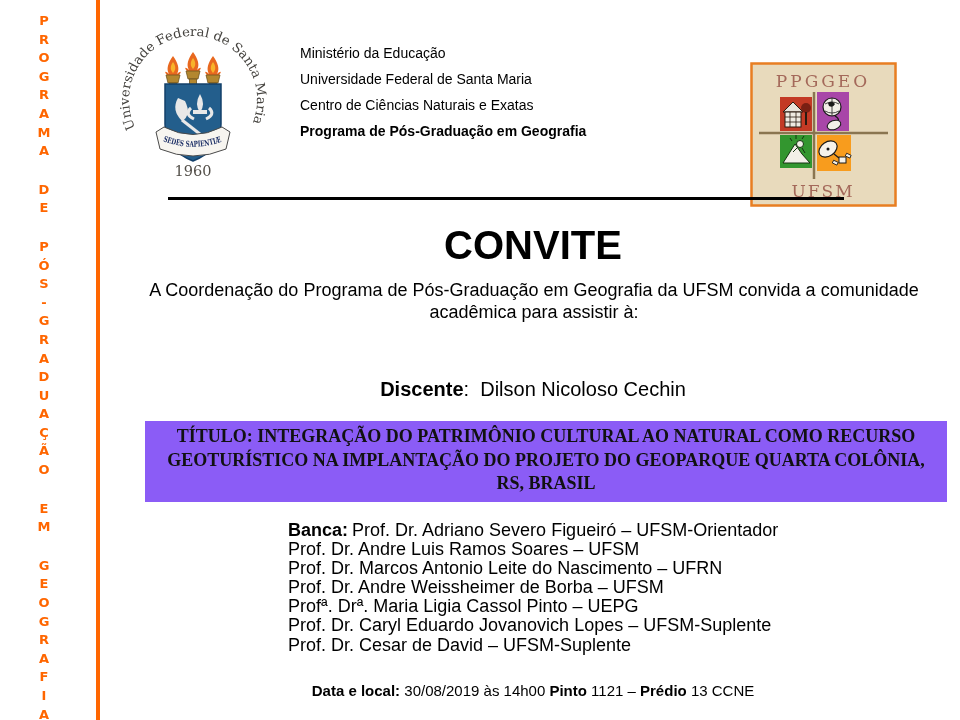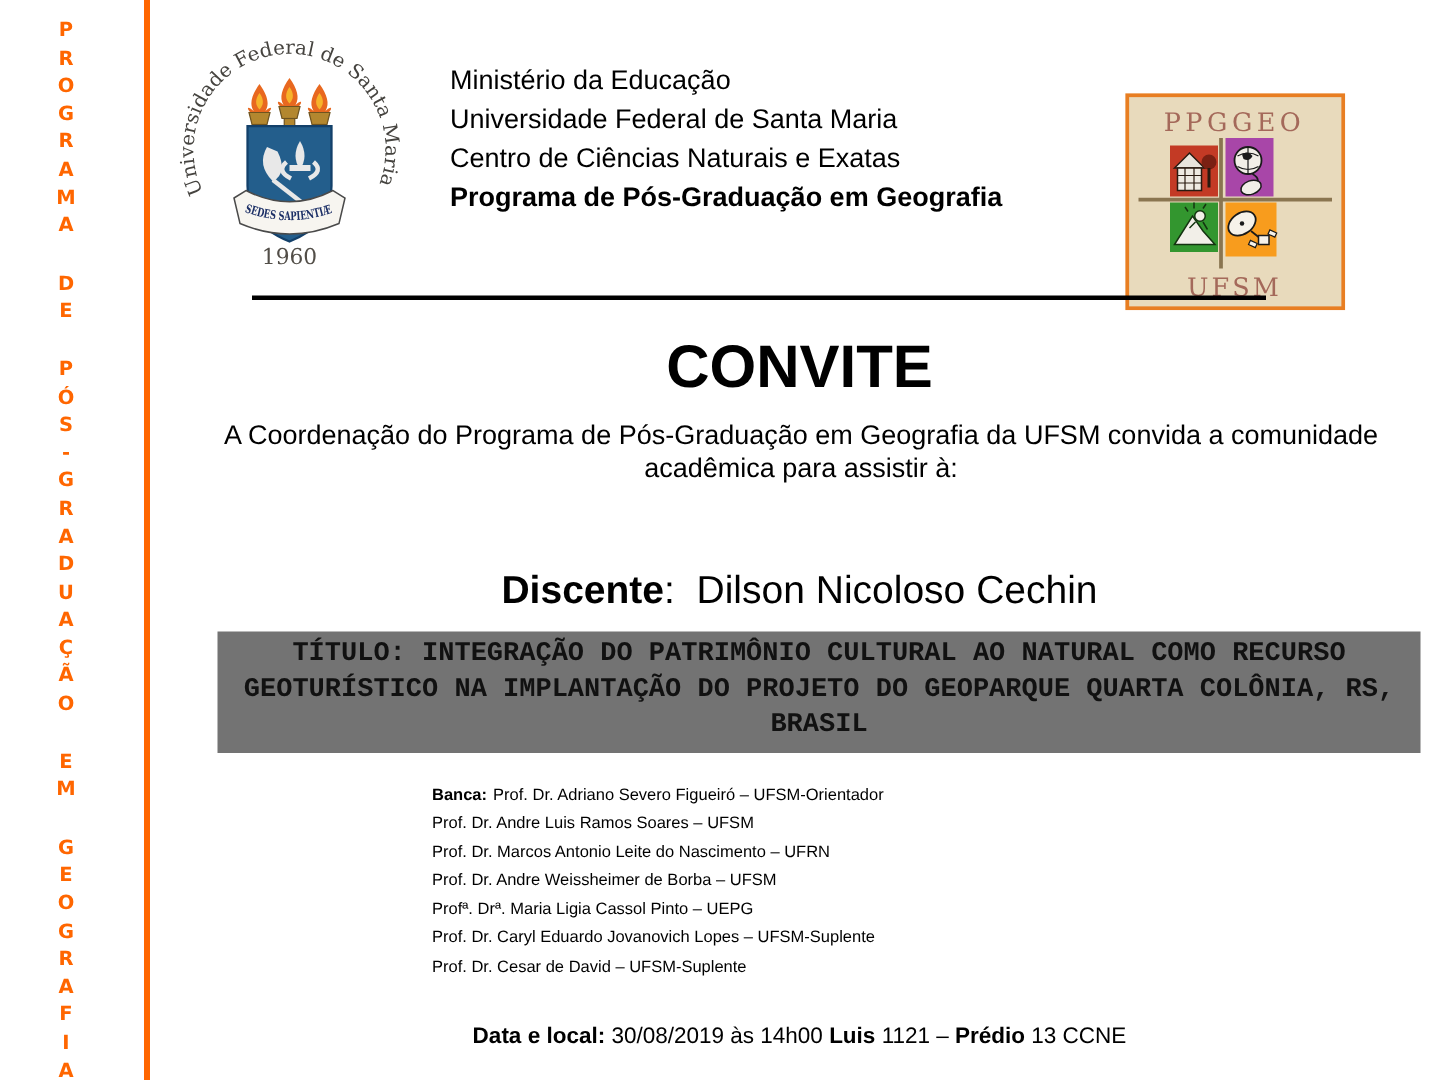--- a/index.html
+++ b/index.html
@@ -22,47 +22,47 @@
   .rail-line{
     position:absolute; left:96px; top:0; width:4px; height:720px;
     background:#FF6600;
   }
   
   .seal{position:absolute; left:112px; top:22px;}
   .ppggeo{position:absolute; left:750px; top:26px;margin-top:36px;}
   
   .header-block{
     position:absolute; left:300px; top:40px;
-    font-size:18px; line-height:26px;
+    font-size:14px; line-height:26px;
   }
   .header-block .bold{font-weight:bold;}
   
   .divider{position:absolute; left:168px; top:197px; width:676px; height:3px; background:#000;}
   
   .centercol{position:absolute; left:100px; width:806px; text-align:center;margin-left:30px;}
   .title{top:222px; font-size:40px; font-weight:bold; line-height:46px;}
   .intro{
     position:absolute; left:125px; top:280px; width:818px;
     font-size:18px; line-height:21.5px; text-align:center;
   }
   .event-type{top:344px; font-size:15px; font-weight:bold;}
-  .student{top:378px; font-size:26px; white-space:pre;}
+  .student{top:378px; font-size:20px; white-space:pre;}
   .student .b{font-weight:bold;}
   
   .banner{
     position:absolute; left:145px; top:421px; width:802px;
-    background:#737373; box-sizing:border-box;
+    background:#8b5cf6; box-sizing:border-box;
     padding:4px 8px 6px 8px;
-    font-family:Liberation Mono, monospace; font-weight:bold;
+    font-family:Liberation Serif, serif; font-weight:bold;
     font-size:18px; line-height:23.5px; text-align:center; color:#111;
   }
   
   .banca{
     position:absolute; left:288px; top:521px;
-    font-size:11px; line-height:19.1px; text-align:left;
+    font-size:18px; line-height:19.1px; text-align:left;
   }
   .banca .b{font-weight:bold; margin-right:4px;}
   
   .footer-line{top:682px; font-size:15px; white-space:pre;}
   .footer-line .b{font-weight:bold;}
 </style>
 </head>
 <body>
 
 <div class="page">
@@ -215,15 +215,15 @@
   <div class="banca">
     <div><span class="b">Banca:</span><span>Prof. Dr. Adriano Severo Figueiró – UFSM-Orientador</span></div>
     <div>Prof. Dr. Andre Luis Ramos Soares – UFSM</div>
     <div>Prof. Dr. Marcos Antonio Leite do Nascimento – UFRN</div>
     <div>Prof. Dr. Andre Weissheimer de Borba – UFSM</div>
     <div>Profª. Drª. Maria Ligia Cassol Pinto – UEPG</div>
     <div>Prof. Dr. Caryl Eduardo Jovanovich Lopes – UFSM-Suplente</div>
     <div>Prof. Dr. Cesar de David – UFSM-Suplente</div>
   </div>
 
-  <div class="centercol footer-line"><span class="b">Data e local:</span><span> 30/08/2019 às 14h00 </span><span class="b">Luis</span><span> 1121 – </span><span class="b">Prédio</span><span> 13 CCNE</span></div>
+  <div class="centercol footer-line"><span class="b">Data e local:</span><span> 30/08/2019 às 14h00 </span><span class="b">Pinto</span><span> 1121 – </span><span class="b">Prédio</span><span> 13 CCNE</span></div>
 
 </div>
 
 </body></html>

